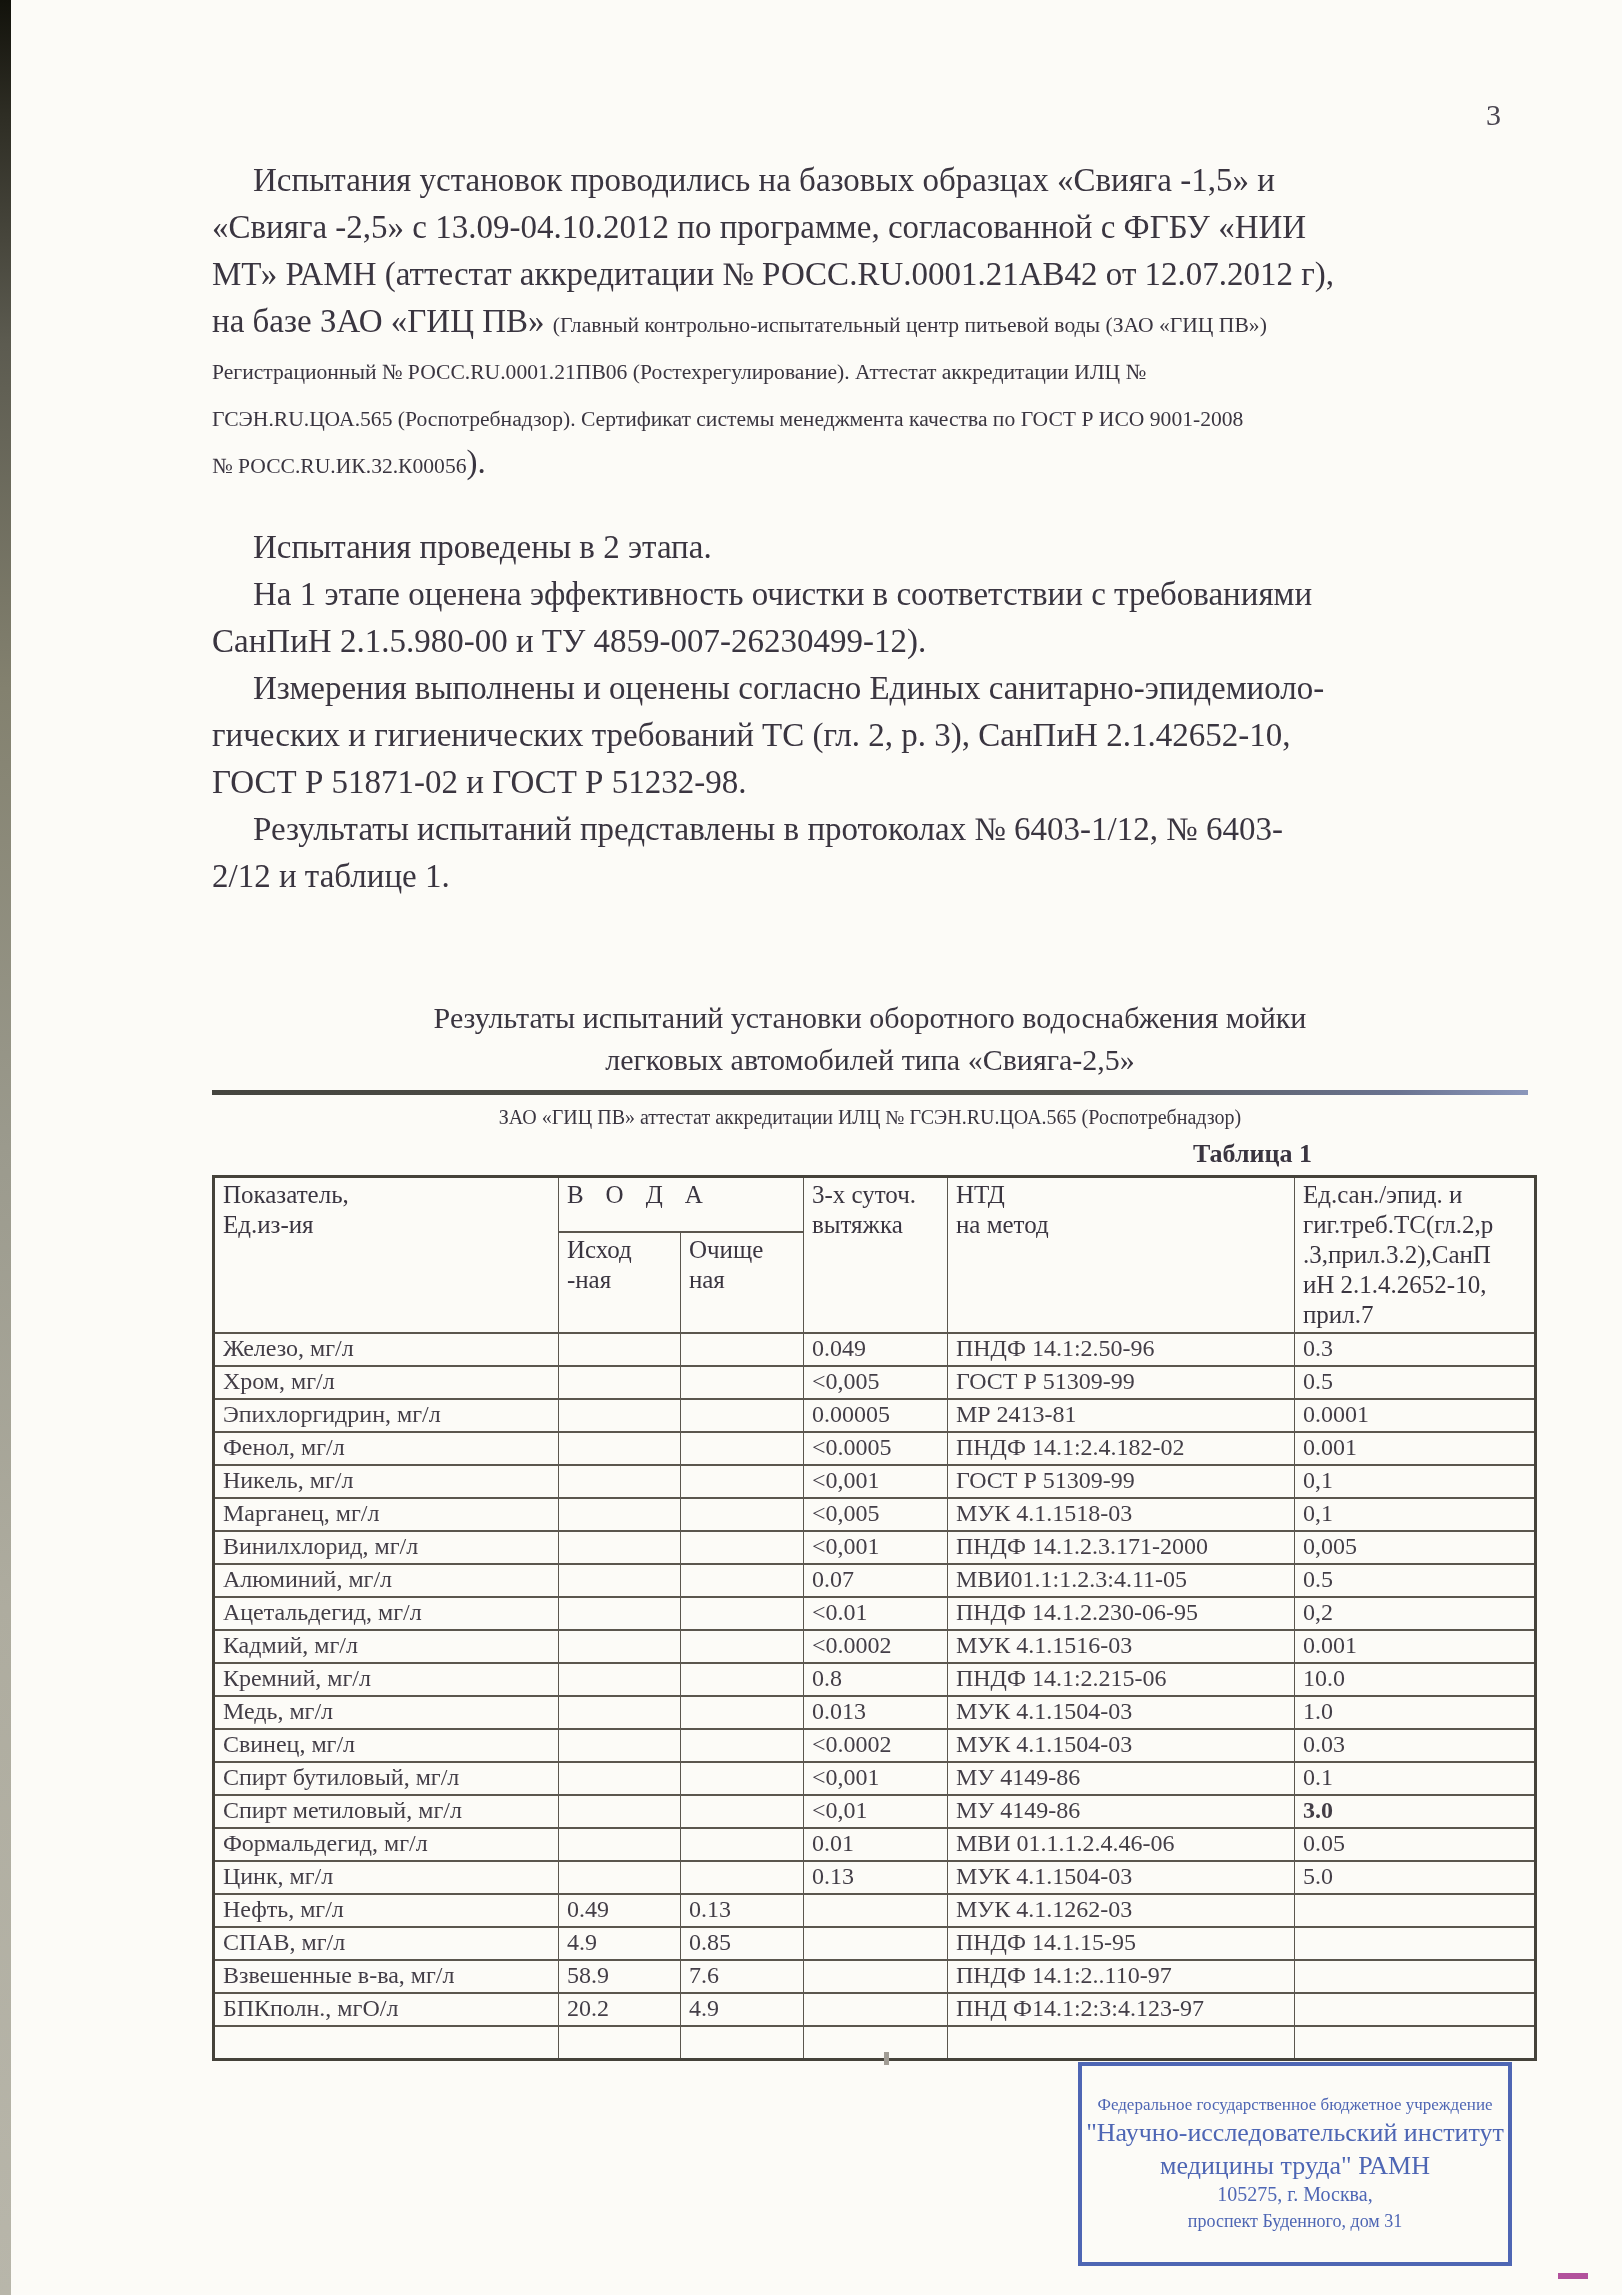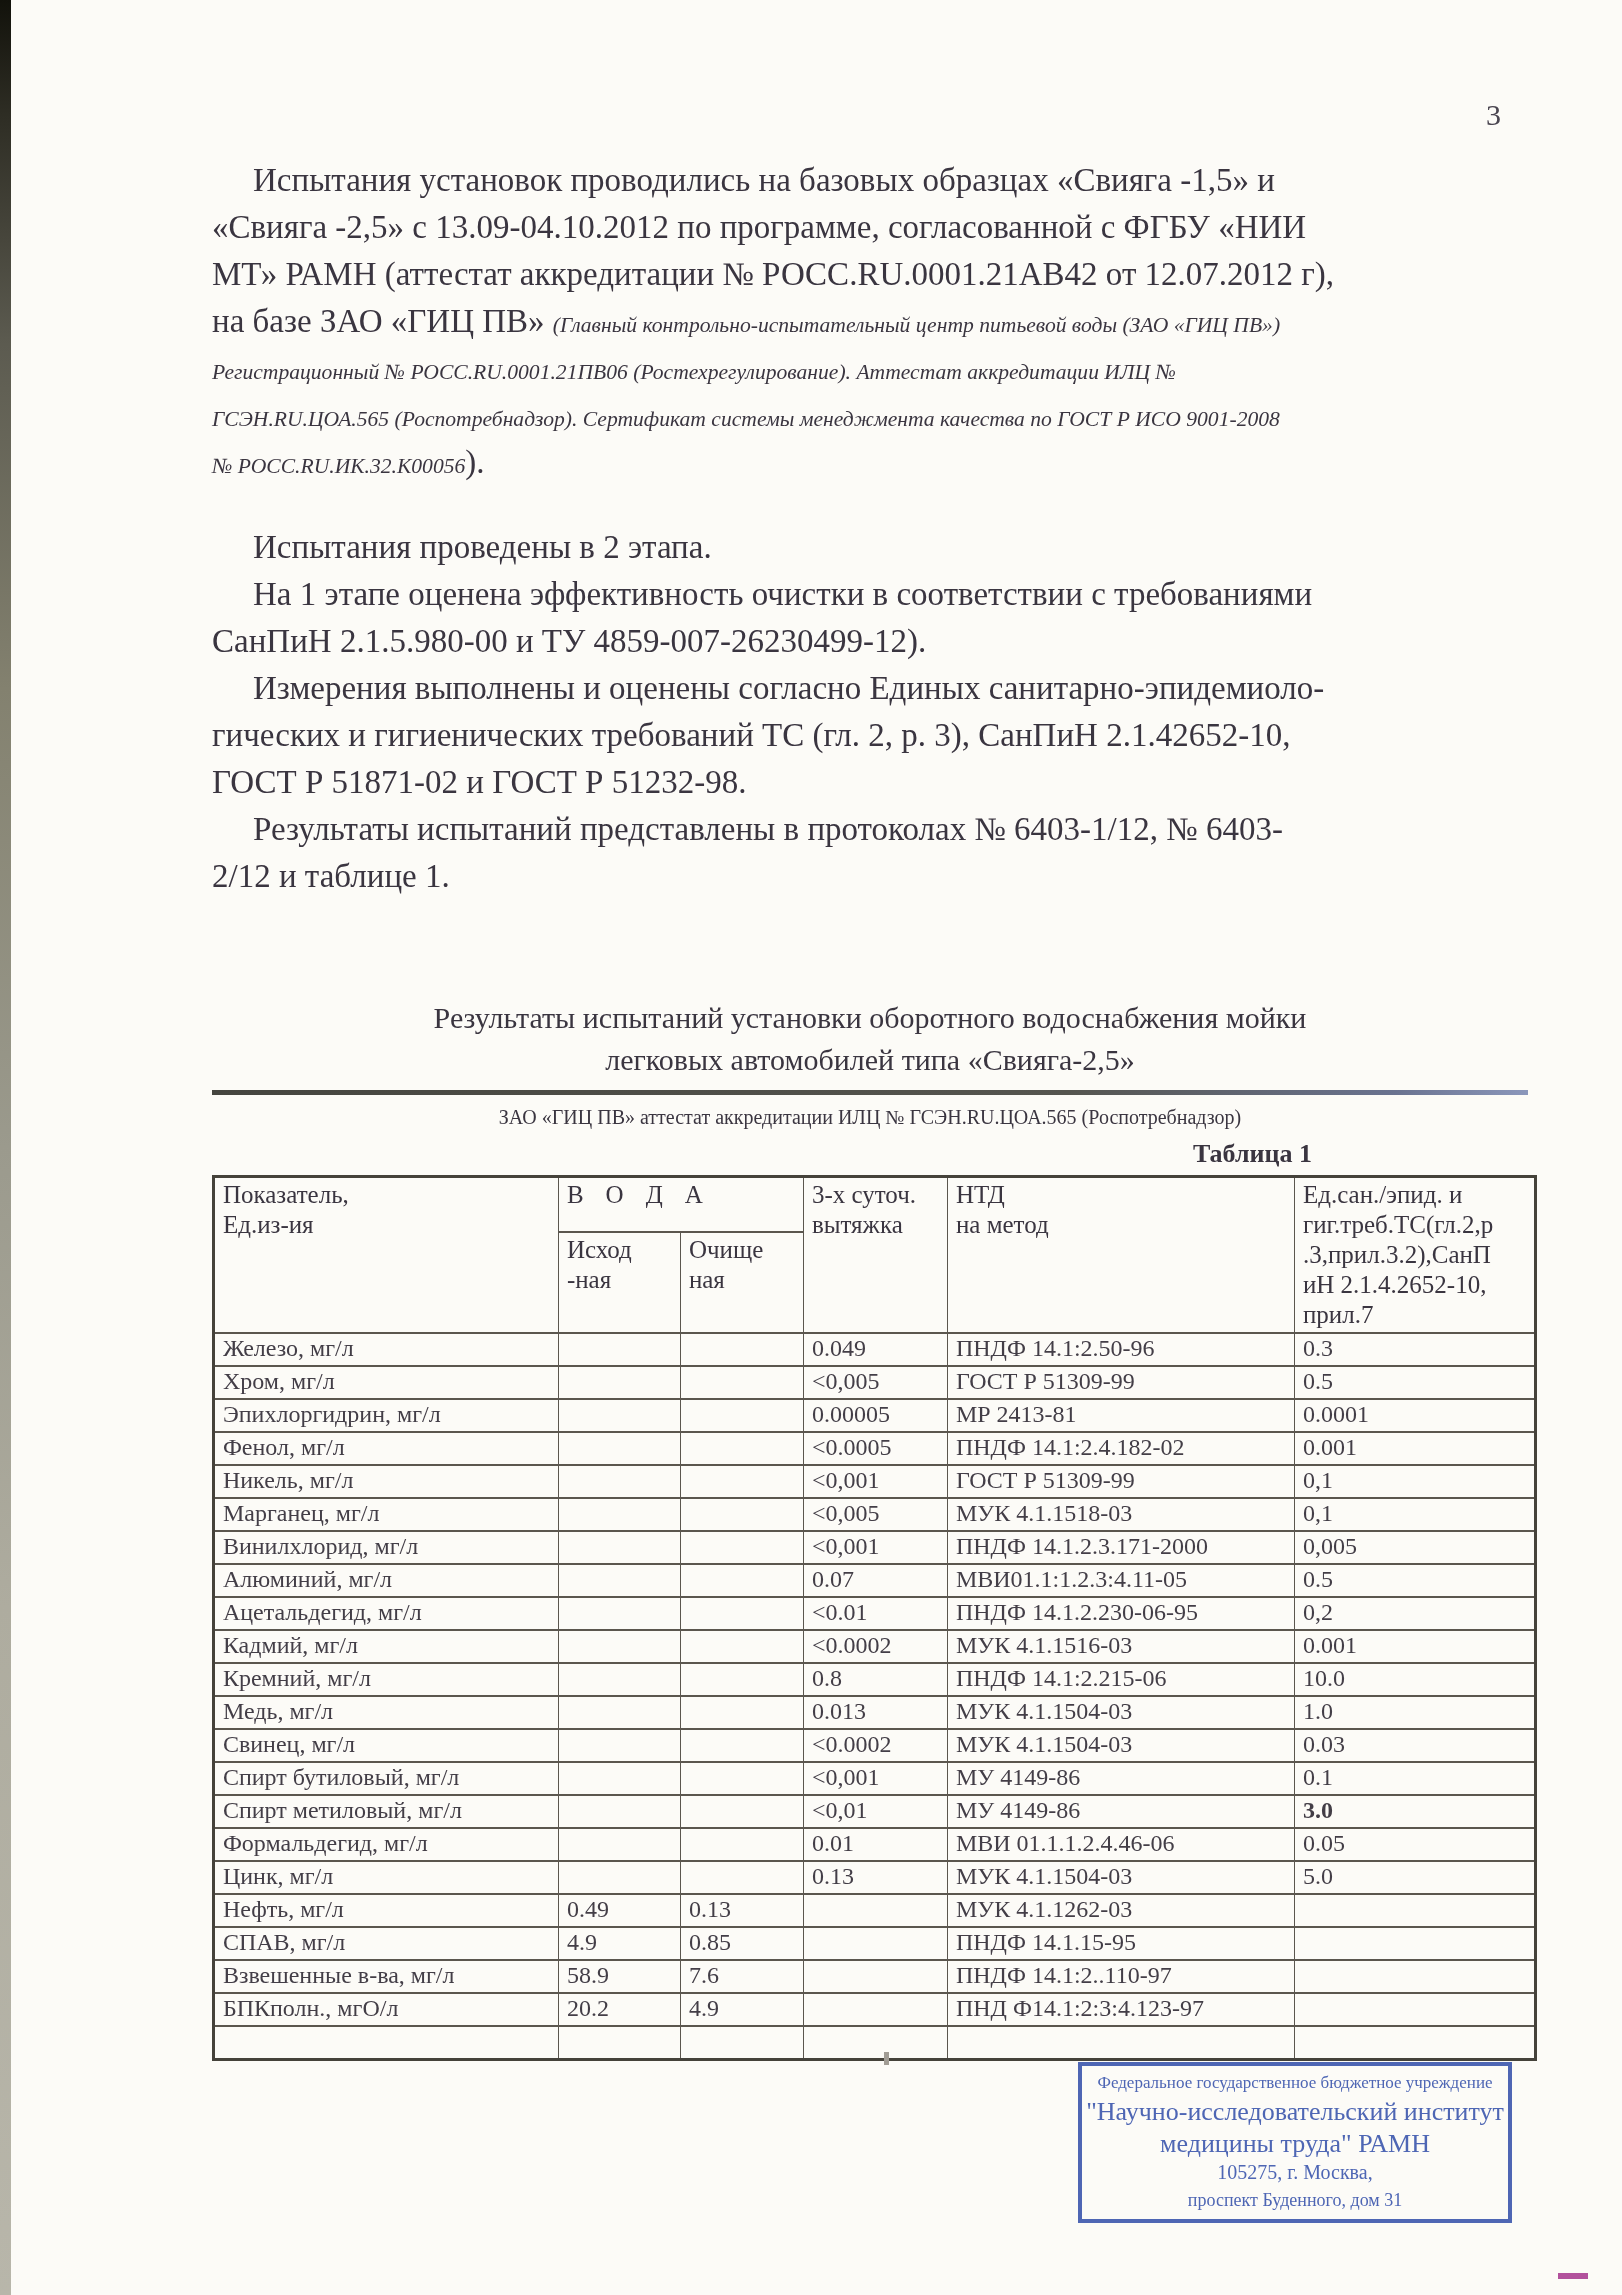--- a/index.html
+++ b/index.html
@@ -11,42 +11,42 @@
     color:#3a3540;
     font-family:"Liberation Serif","DejaVu Serif",serif;
   }
   .edge-strip{
     position:absolute;left:0;top:0;bottom:0;width:10.5px;
     background:linear-gradient(180deg,#12120b 0%,#2e2d24 5%,#5c5b50 15%,#83816f 30%,#9b9a8d 50%,#aeac9f 70%,#b8b6aa 100%);
   }
   .page-number{position:absolute;top:98px;left:1486px;font-size:30px;color:#4a4550;}
   .content{position:absolute;left:212px;top:157px;width:1316px;}
   .para{margin:0;font-size:33px;line-height:47px;text-indent:41px;white-space:pre-line;}
-  .para .small-inline{font-size:21.6px;line-height:34px;font-style:italic;}
+  .para .small-inline{font-size:21.6px;line-height:34px;}
   .gap-top{margin-top:38px;}
   .table-title{margin-top:97px;text-align:center;font-size:30px;line-height:42px;}
   .rule{height:4.6px;margin-top:9.2px;background:linear-gradient(90deg,#45453f 0%,#55554f 65%,#6a7390 90%,#8b97bb 100%);}
   .table-subtitle{margin-top:5.2px;text-align:center;font-size:20px;line-height:34px;}
   .table-label{margin-top:2.6px;text-align:right;padding-right:216px;font-size:26px;font-weight:bold;line-height:33px;}
   table.results{
     width:1321px;border-collapse:collapse;table-layout:fixed;
     margin-top:5.2px;border:3.9px solid #45423a;padding-left:20px;
   }
   table.results th,table.results td{
     border:1.3px solid #5b564e;border-top-width:2px;border-bottom-width:2px;
     padding:2px 7.9px;text-align:left;vertical-align:top;overflow:hidden;
   }
   table.results thead th{font-weight:normal;font-size:25px;line-height:30px;white-space:pre-line;}
   th.voda-group{text-align:center;letter-spacing:7.9px;padding-top:0;padding-bottom:0;}
   th.voda-sub{font-weight:bold;}
   th.limits-col{font-size:22px;line-height:26px;}
   table.results tbody td{font-size:24px;line-height:25px;height:27px;color:#433e47;}
   table.results tbody td.bold{font-weight:bold;}
   .stamp{
-    position:absolute;left:1078px;top:2062px;width:434px;height:161px;
+    position:absolute;left:1078px;top:2062px;width:434px;height:204px;
     box-sizing:border-box;border:4.6px solid #4e66b4;color:#4e66b4;
     display:flex;flex-direction:column;justify-content:center;align-items:center;
     text-align:center;gap:1.3px;background:rgba(255,255,255,0.0);
   }
   .stamp .s1{font-size:17px;line-height:22px;}
   .stamp .s2,.stamp .s3{font-size:26px;line-height:31px;}
   .stamp .s4{font-size:20px;line-height:25px;}
   .stamp .s5{font-size:18px;line-height:26px;}
   .artifact-tick{position:absolute;left:884px;top:2052px;width:4.6px;height:13px;background:#a19c94;}
   .artifact-dash{position:absolute;left:1558px;top:2273px;width:30px;height:5.9px;background:#b2519c;}

